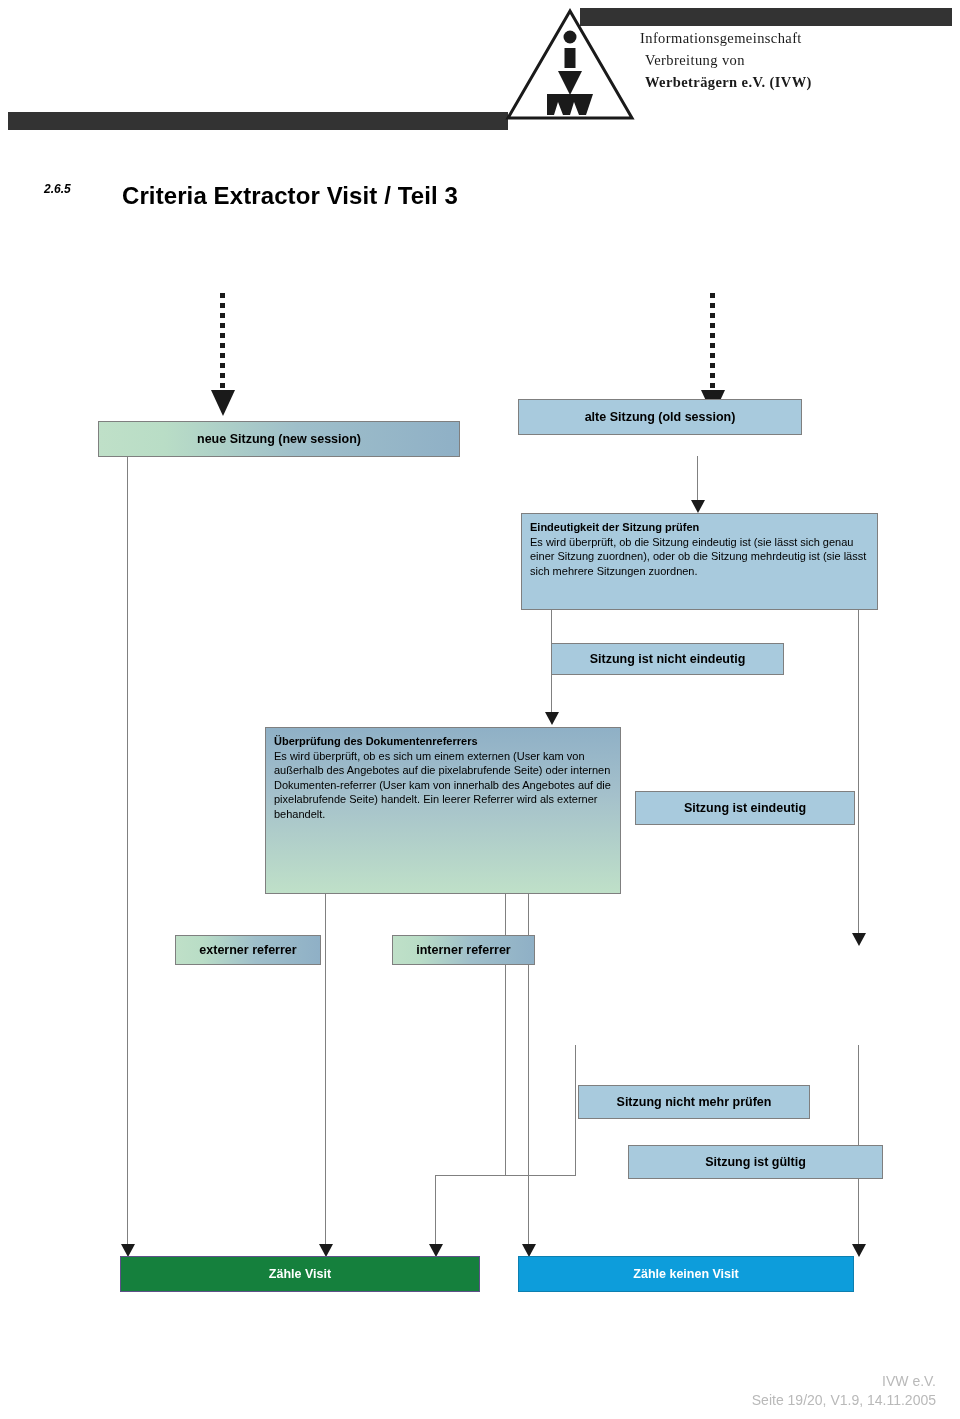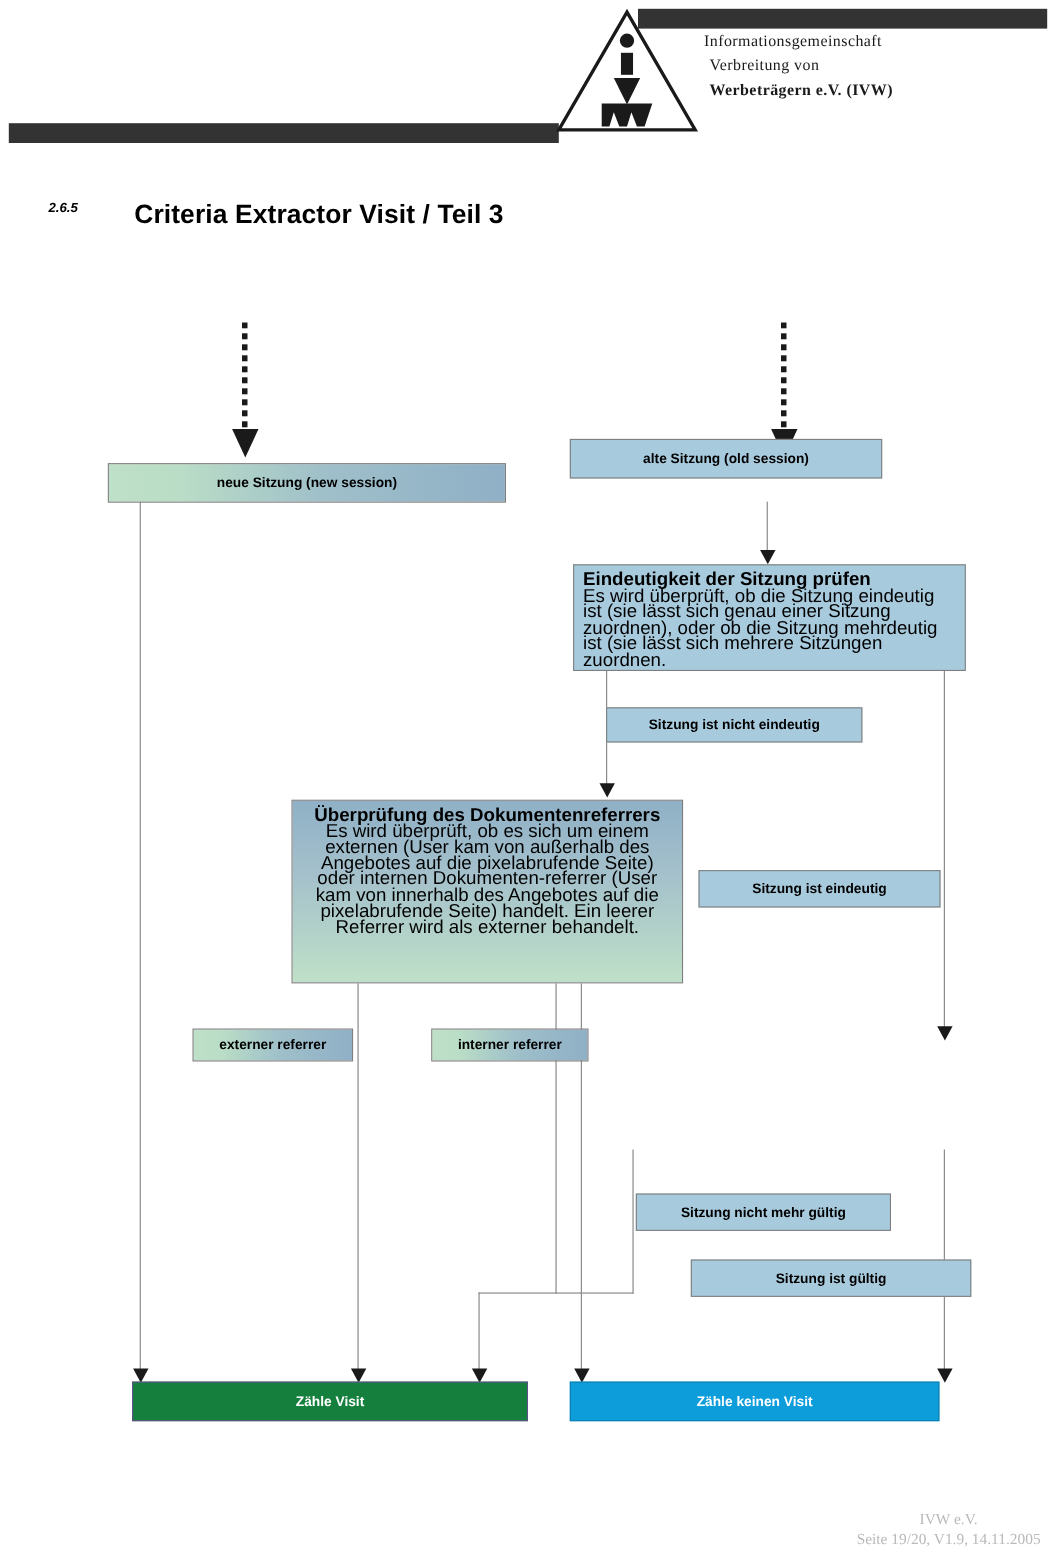--- a/index.html
+++ b/index.html
@@ -57,21 +57,21 @@
     font-weight:bold;
     font-size:12.5px;
   }
   .box.center{
     display:flex;align-items:center;justify-content:center;
     text-align:center;
   }
   .box.para{
     padding:6px 8px 5px 8px;
     font-weight:normal;
-    font-size:17px;
+    font-size:11px;
     line-height:14.6px;
   }
   .box.para b{font-weight:bold;display:block;}
   .solidblue{background:#a8cadd;}
   .grad-gb{background:linear-gradient(to right,#bfe0c8 0%,#b9ddc6 18%,#9fbfca 55%,#8fb0c6 100%);}
   .grad-bg{background:linear-gradient(to bottom,#8fb0c6 0%,#a4c0cb 40%,#bfe0c8 100%);}
   .purple{background:#15803d;color:#ffffff;border:1px solid #5e5188;}
   .cyan{background:#0d9ddb;color:#ffffff;border:1px solid #0d7fb0;}
 
   
@@ -90,23 +90,23 @@
   }
   .dashhead{
     position:absolute;width:0;height:0;
     border-left:12px solid transparent;
     border-right:12px solid transparent;
     border-top:26px solid #1a1a1a;
   }
 
   
   .footer{
-    position:absolute;right:14px;top:1372px;
-    text-align:center;
-    font-family:Liberation Serif, serif;
+    position:absolute;right:24px;top:1372px;
+    text-align:right;
+    font-family:Liberation Sans, sans-serif;
     font-size:14px;color:#b9b9b9;line-height:19px;
   }
 </style>
 </head>
 <body>
 
 <div class="page">
 
   <div class="hdr-bar-top"></div>
   <div class="hdr-bar-bottom"></div>
@@ -173,40 +173,40 @@
 
   <div class="box para solidblue" style="left:521px;top:513px;width:357px;height:97px;">
     <b>Eindeutigkeit der Sitzung prüfen</b>
     <span>Es wird überprüft, ob die Sitzung eindeutig ist (sie lässt sich genau einer Sitzung zuordnen), oder ob die Sitzung mehrdeutig ist (sie lässt sich mehrere Sitzungen zuordnen.</span>
   </div>
 
   <div class="box center solidblue" style="left:551px;top:643px;width:233px;height:32px;">
     <span>Sitzung ist nicht eindeutig</span>
   </div>
 
-  <div class="box para grad-bg" style="left:265px;top:727px;width:356px;height:167px;text-align:center;">
+  <div class="box para grad-bg" style="left:265px;top:727px;width:356px;height:167px;">
     <b>Überprüfung des Dokumentenreferrers</b>
     <span>Es wird überprüft, ob es sich um einem externen (User kam von außerhalb des Angebotes auf die pixelabrufende Seite) oder internen Dokumenten-referrer (User kam von innerhalb des Angebotes auf die pixelabrufende Seite) handelt. Ein leerer Referrer wird als externer behandelt.</span>
   </div>
 
   <div class="box center solidblue" style="left:635px;top:791px;width:220px;height:34px;">
     <span>Sitzung ist eindeutig</span>
   </div>
 
   <div class="box center grad-gb" style="left:175px;top:935px;width:146px;height:30px;">
     <span>externer referrer</span>
   </div>
 
   <div class="box center grad-gb" style="left:392px;top:935px;width:143px;height:30px;">
     <span>interner referrer</span>
   </div>
 
 
   <div class="box center solidblue" style="left:578px;top:1085px;width:232px;height:34px;">
-    <span>Sitzung nicht mehr gültig</span>
+    <span>Sitzung nicht mehr prüfen</span>
   </div>
 
   <div class="box center solidblue" style="left:628px;top:1145px;width:255px;height:34px;">
     <span>Sitzung ist gültig</span>
   </div>
 
   <div class="box center purple" style="left:120px;top:1256px;width:360px;height:36px;">
     <span>Zähle Visit</span>
   </div>
 

